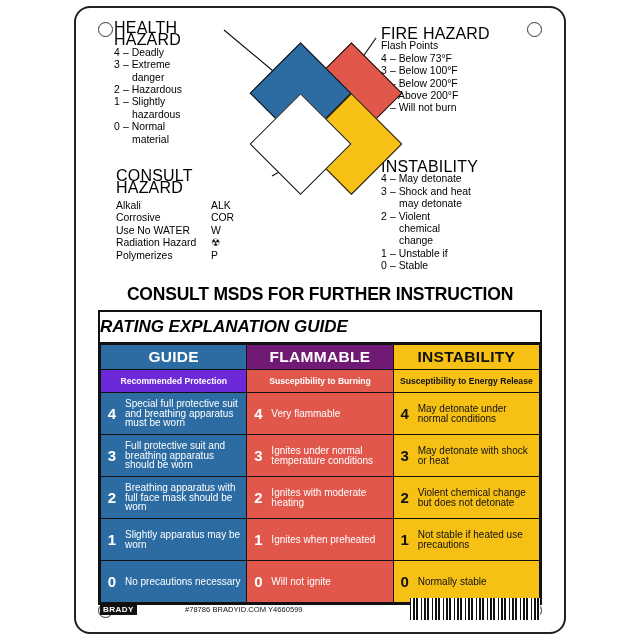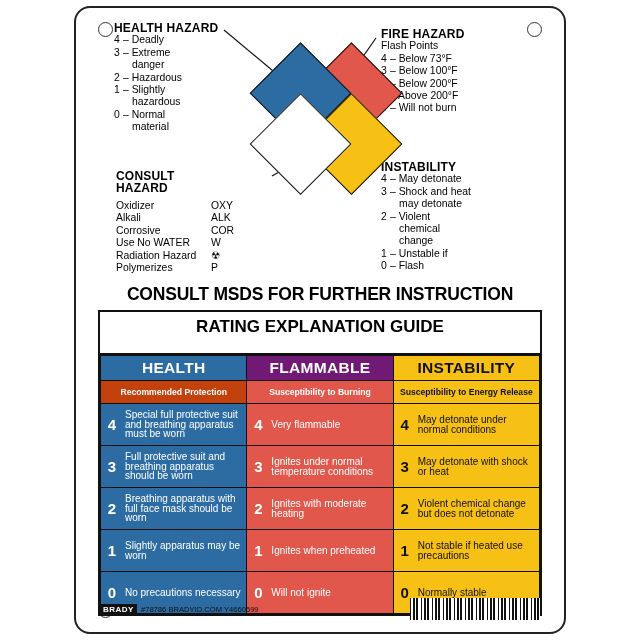--- a/index.html
+++ b/index.html
@@ -10,21 +10,21 @@
   }
   .hole{position:absolute;width:13px;height:13px;border:1.6px solid #333;border-radius:50%;background:#fff;}
   .hole.tl{left:22px;top:14px;}
   .hole.tr{right:22px;top:14px;}
   .hole.bl{left:22px;bottom:14px;}
   .hole.br{right:22px;bottom:14px;}
 
   
   .top{position:relative;height:290px;}
   .txtblk{position:absolute;font-size:10.4px;line-height:12.4px;color:#000;}
-  .txtblk .ttl{font-weight:bold;font-size:12px;letter-spacing:.2px;}
+  .txtblk .ttl{font-weight:normal;font-size:16px;letter-spacing:.2px;}
   .row{white-space:nowrap;}
   .num{display:inline-block;width:9px;}
   .ind{display:inline-block;width:18px;}
 
   .health{left:38px;top:14px;width:120px;}
   .fire{left:305px;top:20px;width:150px;}
   .instab{left:305px;top:153px;width:160px;}
   .spec{left:40px;top:162px;width:175px;}
   .spec .ttl{line-height:12px;}
   .spectbl{margin-top:6px;}
@@ -42,41 +42,41 @@
 
   svg.leaders{position:absolute;left:0;top:0;width:100%;height:290px;pointer-events:none;}
 
   .consult{
     position:absolute;left:22px;right:22px;top:276px;text-align:center;
     font-size:17.5px;font-weight:bold;letter-spacing:-0.2px;color:#000;
   }
 
   
   .guide{position:absolute;left:22px;right:22px;top:302px;border:2.5px solid #111;background:#fff;}
-  .guide-title{text-align:center;font-size:17px;font-weight:bold;padding:5px 0 16px;border-bottom:2.5px solid #111;}
+  .guide-title{font-size:17px;font-weight:bold;padding:5px 0 5px;border-bottom:2.5px solid #111;font-style:italic;}
   table.g{border-collapse:collapse;width:100%;table-layout:fixed;}
   table.g td{border:1.5px solid #111;padding:0;vertical-align:middle;}
   .hdr{height:24px;text-align:center;font-size:15.5px;font-weight:bold;letter-spacing:.3px;}
   .hdr.h{background:#2c6ca3;color:#fff;}
   .hdr.f{background:#701a75;color:#fff;}
   .hdr.i{background:#f6c015;color:#111;}
   .sub{height:22px;text-align:center;font-size:8.6px;font-weight:bold;line-height:10px;}
-  .sub.h{background:#c2410c;color:#fff;}
+  .sub.h{background:#6d28d9;color:#fff;}
   .sub.f{background:#e2574c;color:#fff;margin-left:18px;}
   .sub.i{background:#f6c015;color:#111;}
   .cell{height:41px;}
   .cellwrap{display:flex;align-items:center;height:41px;}
   .rank{width:22px;text-align:center;font-size:15px;font-weight:bold;flex:0 0 22px;}
   .desc{font-size:10px;line-height:9.6px;padding-right:4px;padding-left:2px;}
   .c-h{background:#2c6ca3;color:#fff;}
   .c-f{background:#e2574c;color:#fff;}
   .c-i{background:#f6c015;color:#111;}
 
   
-  .footer{position:absolute;left:24px;right:24px;bottom:12px;display:flex;align-items:center;}
+  .footer{position:absolute;left:24px;right:24px;bottom:12px;display:flex;align-items:center;gap:44px;}
   .brady{font-size:8px;font-weight:bold;background:#111;color:#fff;padding:1px 3px;letter-spacing:.5px;}
   .fcode{font-size:7.6px;font-weight:normal;margin-left:4px;color:#111;}
   .barcode{margin-left:auto;height:22px;width:130px;
     background:repeating-linear-gradient(90deg,#111 0 1px,#fff 1px 3px,#111 3px 5px,#fff 5px 6px,#111 6px 8px,#fff 8px 11px);}
 </style>
 </head>
 <body>
 
 <div class="sign">
   <div class="hole tl"></div>
@@ -117,31 +117,27 @@
 
     <div class="txtblk instab">
       <div class="ttl">INSTABILITY</div>
       <div class="row"><span class="num">4</span>– <span>May detonate</span></div>
       <div class="row"><span class="num">3</span>– Shock and heat</div>
       <div class="row"><span class="ind"></span>may detonate</div>
       <div class="row"><span class="num">2</span>– Violent</div>
       <div class="row"><span class="ind"></span>chemical</div>
       <div class="row"><span class="ind"></span>change</div>
       <div class="row"><span class="num">1</span>– Unstable if</div>
-      <div class="row"><span class="num">0</span>– <span>Flash</span></div>
+      <div class="row"><span class="num">0</span>– <span>Stable</span></div>
     </div>
 
     <div class="txtblk spec">
       <div class="ttl">CONSULT</div>
       <div class="ttl">HAZARD</div>
       <div class="spectbl">
-        <div>
-            <span class="a">Oxidizer</span>
-            <span class="b">OXY</span>
-          </div>
         <div>
             <span class="a">Alkali</span>
             <span class="b">ALK</span>
           </div>
         <div>
             <span class="a">Corrosive</span>
             <span class="b">COR</span>
           </div>
         <div>
             <span class="a">Use No WATER</span>
@@ -171,21 +167,21 @@
   <div class="guide">
     <div class="guide-title">RATING EXPLANATION GUIDE</div>
     <table class="g">
       <colgroup>
           <col style="width:33.34%">
           <col style="width:33.33%">
           <col style="width:33.33%">
         </colgroup>
       <tbody>
           <tr>
-        <td class="hdr h">HEALTH</td>
+        <td class="hdr h">GUIDE</td>
         <td class="hdr f">FLAMMABLE</td>
         <td class="hdr i">INSTABILITY</td>
       </tr>
       <tr>
         <td class="sub h">Recommended Protection</td>
         <td class="sub f">Susceptibility to Burning</td>
         <td class="sub i">Susceptibility to Energy Release</td>
       </tr>
 
       <tr>

